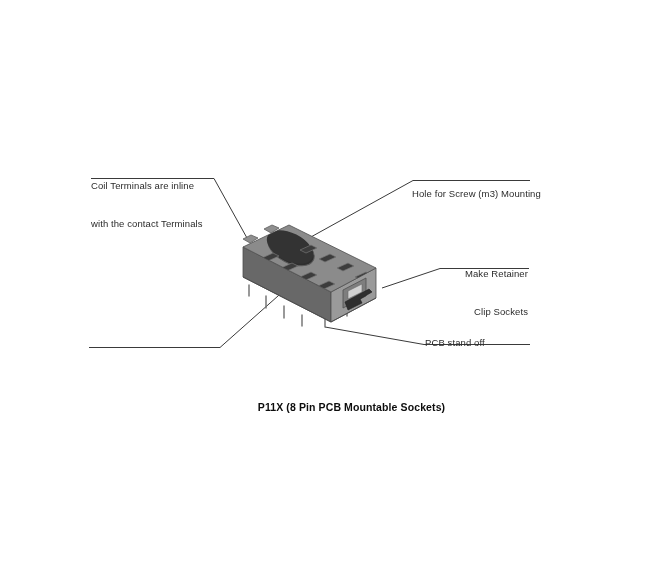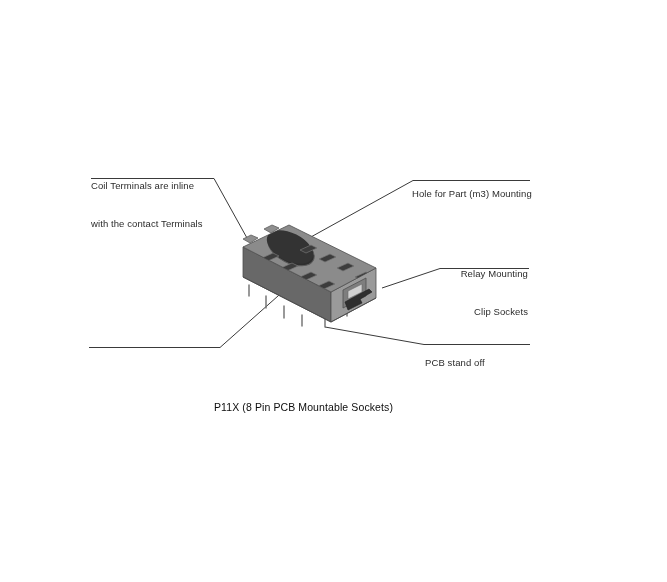--- a/index.html
+++ b/index.html
@@ -28,31 +28,32 @@
     color: #2b2b2b;
     white-space: pre;
     letter-spacing: 0.01em;
   }
   .callout.left   { text-align: left; }
   .callout.right  { text-align: right; }
   #cl-coil   { left: 91px;  top: 155px; }
   #cl-hole   { left: 412px; top: 163px; }
   #cl-relay  { left: 408px; top: 243px; width: 120px; }
   #cl-mould  { left: 88px;  top: 320px; }
-  #cl-pcb    { left: 425px; top: 332px; }
+  #cl-pcb    { left: 425px; top: 312px; }
   #caption {
     position: absolute;
     left: 0;
     top: 401px;
     width: 607px;
     text-align: center;
     font-size: 10.5px;
-    font-weight: normal;
+    font-weight: bold;
     color: #0d0d0d;
     letter-spacing: 0.01em;
+    padding-left: 48px;
   }
   svg { display: block; }
 </style>
 </head>
 <body>
 
 <div id="stage">
 
   <svg width="667" height="582" style="position:absolute;left:0;top:0;">
     <g stroke="#3a3a3a" stroke-width="1" fill="none" shape-rendering="geometricPrecision">
@@ -143,25 +144,25 @@
 
     <polyline points="243,277 331,322 376,298" fill="none" stroke="#4a4a4a" stroke-width="0.9"></polyline>
   </svg>
 
   <div class="callout left" id="cl-coil">
     <div>Coil Terminals are inline</div>
     <div>with the contact Terminals</div>
   </div>
 
   <div class="callout left" id="cl-hole">
-    <div>Hole for Part (m3) Mounting</div>
+    <div>Hole for Screw (m3) Mounting</div>
   </div>
 
   <div class="callout right" id="cl-relay">
-    <div>Relay Mounting</div>
+    <div>Make Retainer</div>
     <div>Clip Sockets</div>
   </div>
 
 
   <div class="callout left" id="cl-pcb">
     <div>PCB stand off</div>
   </div>
 
   <div id="caption">P11X (8 Pin PCB Mountable Sockets)</div>
 

